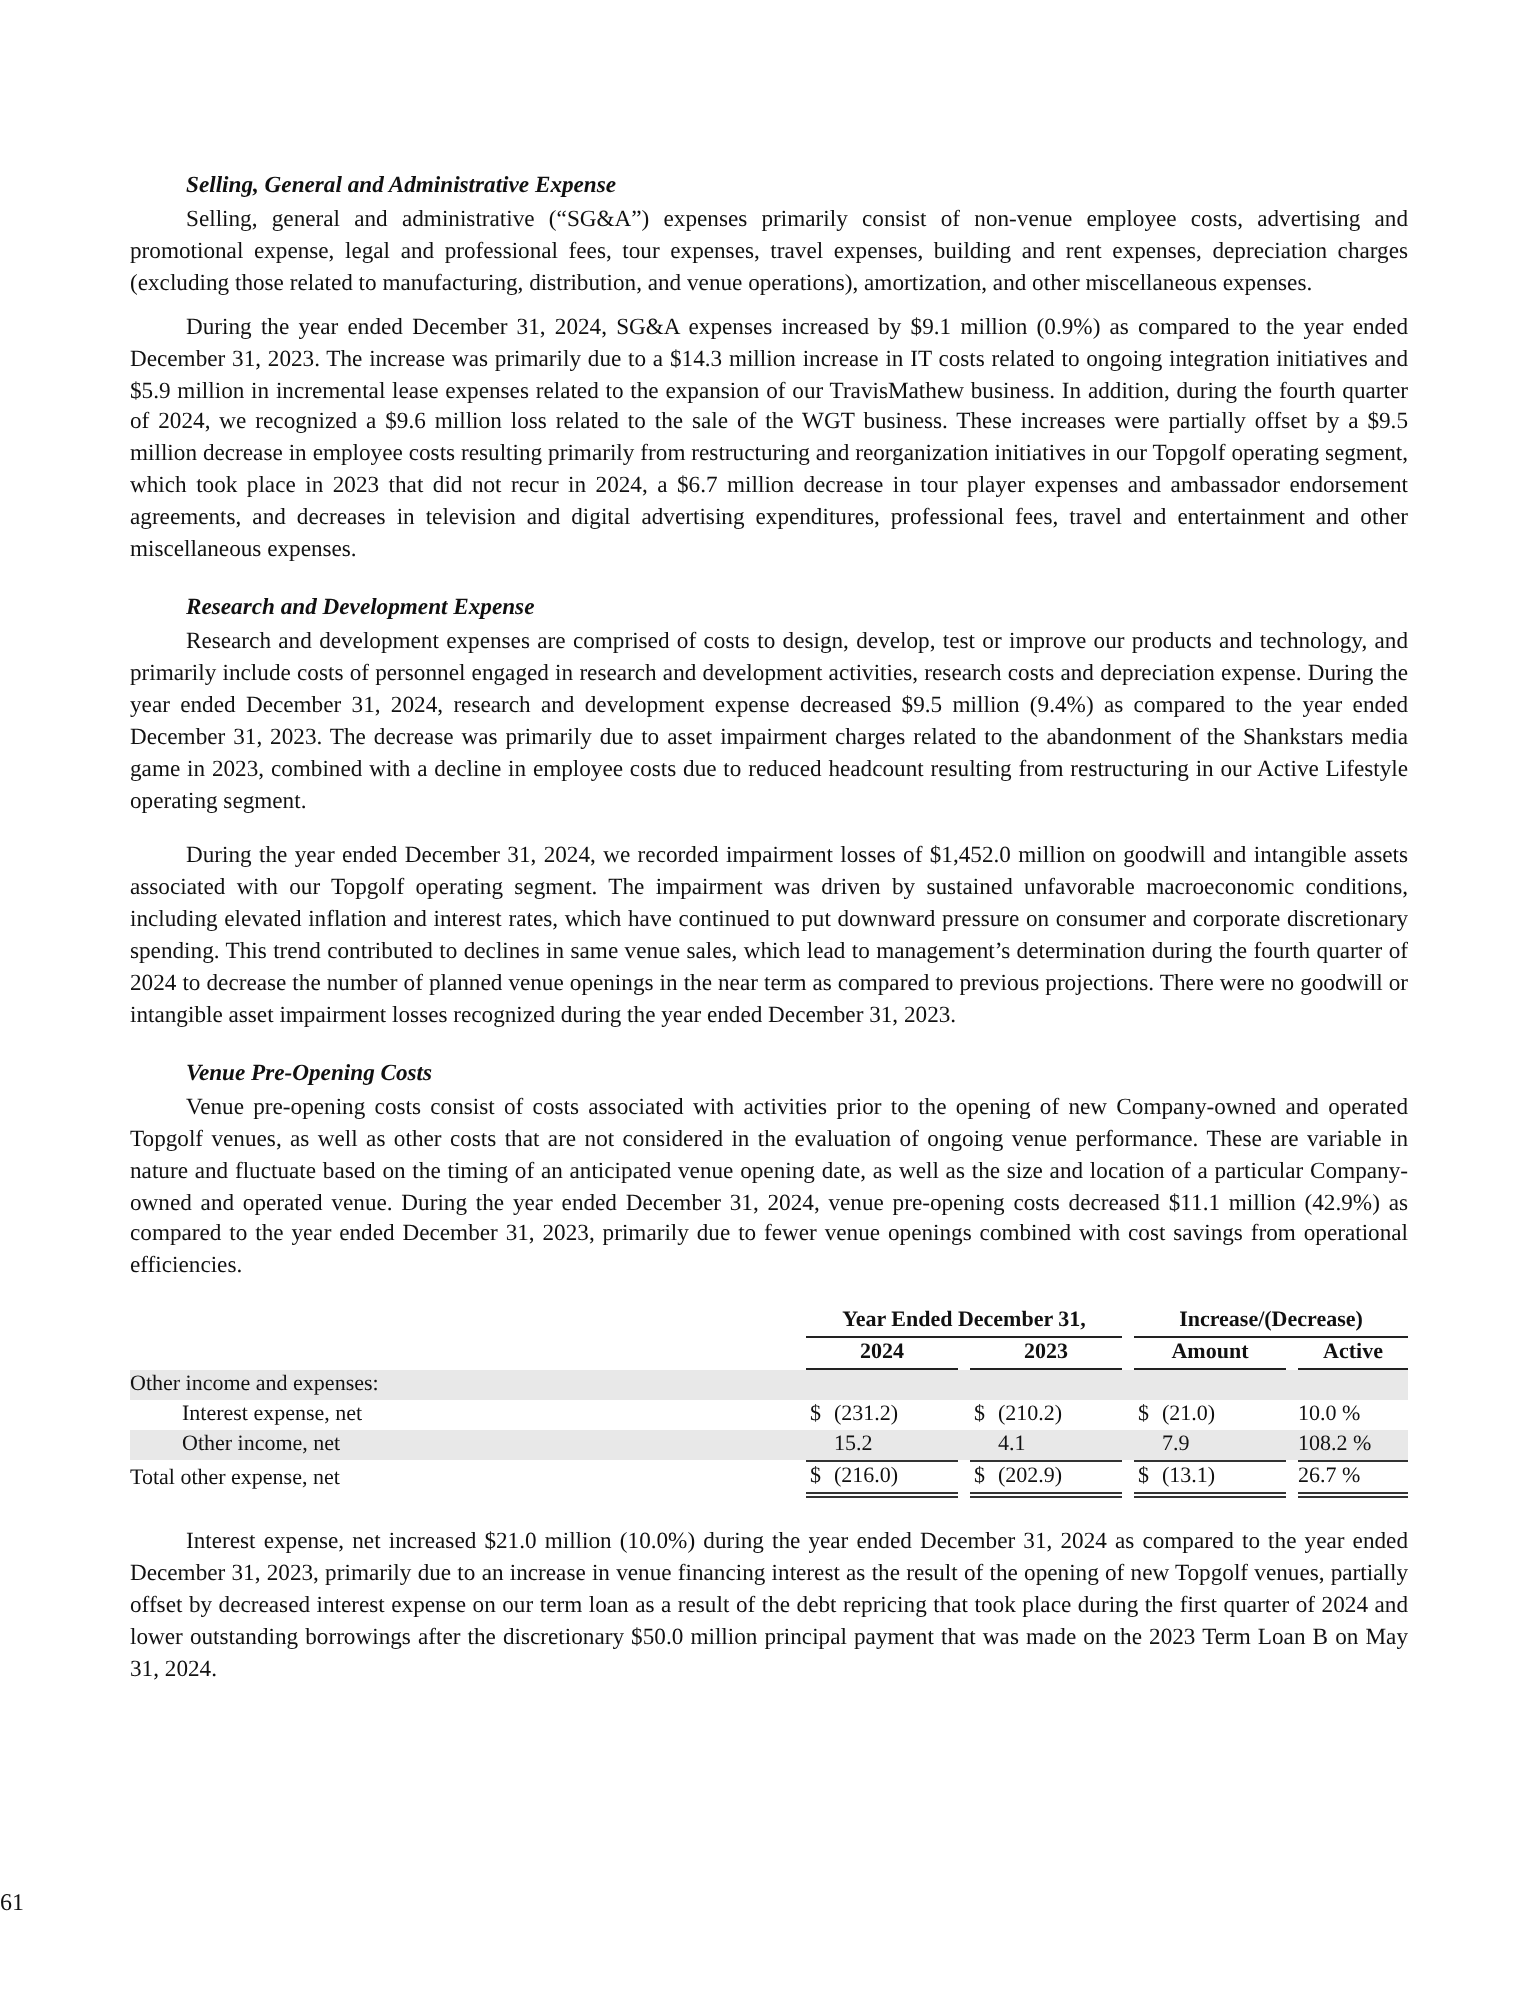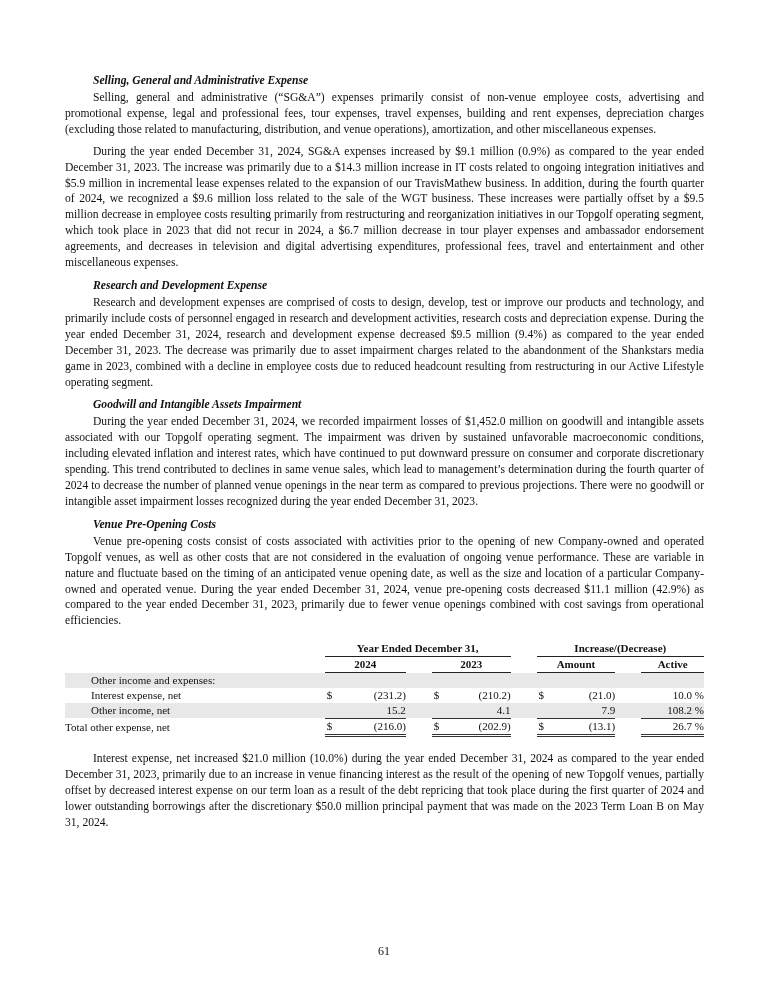--- a/index.html
+++ b/index.html
@@ -3,54 +3,53 @@
 <meta charset="utf-8">
 <style>
   html, body { margin: 0; padding: 0; background: #ffffff; }
   body {
     width: 768px; height: 1000px; position: relative; overflow: hidden;
     font-family: "Liberation Serif", serif; color: #111; font-size: 11.6px;
   }
   .page { position: absolute; left: 65px; top: 72px; width: 639px; }
   .h-ital { font-style: italic; font-weight: bold; margin: 0 0 0 28px; line-height: 18px; height: 18px; }
   p.para { margin: 0 0 6px 0; text-align: justify; text-indent: 28px; line-height: 15.9px; }
-  .sec { margin-top: 0; }
+  .sec { margin-top: 12px; }
   .table-title { font-weight: bold; font-size: 12px; margin: 10px 0 0 12px; line-height: 16px; }
   table.fin { border-collapse: separate; border-spacing: 0; width: 639px; margin-top: 12px; font-size: 11px; }
   table.fin td { padding: 0; height: 15px; line-height: 15px; white-space: nowrap; }
   .hdr { font-weight: bold; text-align: center; font-size: 11px; }
   .hdr-line { border-bottom: 1.2px solid #222; }
-  .shade td.s { background: #e8e8e8; padding-left: 26px; }
+  .shade td.s { background: #e8e8e8; }
   .lbl { padding-left: 2px; }
   .ind { padding-left: 26px !important; }
-  .num { text-align: right; }
+  .num { }
   .dol { text-align: left; padding-left: 2px !important; }
   .top-rule { border-top: 1px solid #333; }
   .dbl { border-bottom: 3px double #333; }
   p.after { margin-top: 14px; }
-  .pagenum { position: absolute; top: 944px; left: 0; width: 768px; text-align: center; font-size: 12px; }
+  .pagenum { position: absolute; top: 944px; left: 0; width: 768px; font-size: 12px; }
 </style>
 </head>
 <body>
 
 <div class="page">
 
   <div class="sec">
     <div class="h-ital">Selling, General and Administrative Expense</div>
     <p class="para">Selling, general and administrative (“SG&amp;A”) expenses primarily consist of non-venue employee costs, advertising and promotional expense, legal and professional fees, tour expenses, travel expenses, building and rent expenses, depreciation charges (excluding those related to manufacturing, distribution, and venue operations), amortization, and other miscellaneous expenses.</p>
     <p class="para">During the year ended December 31, 2024, SG&amp;A expenses increased by $9.1 million (0.9%) as compared to the year ended December 31, 2023. The increase was primarily due to a $14.3 million increase in IT costs related to ongoing integration initiatives and $5.9 million in incremental lease expenses related to the expansion of our TravisMathew business. In addition, during the fourth quarter of 2024, we recognized a $9.6 million loss related to the sale of the WGT business. These increases were partially offset by a $9.5 million decrease in employee costs resulting primarily from restructuring and reorganization initiatives in our Topgolf operating segment, which took place in 2023 that did not recur in 2024, a $6.7 million decrease in tour player expenses and ambassador endorsement agreements, and decreases in television and digital advertising expenditures, professional fees, travel and entertainment and other miscellaneous expenses.</p>
   </div>
 
   <div class="sec">
     <div class="h-ital">Research and Development Expense</div>
     <p class="para">Research and development expenses are comprised of costs to design, develop, test or improve our products and technology, and primarily include costs of personnel engaged in research and development activities, research costs and depreciation expense. During the year ended December 31, 2024, research and development expense decreased $9.5 million (9.4%) as compared to the year ended December 31, 2023. The decrease was primarily due to asset impairment charges related to the abandonment of the Shankstars media game in 2023, combined with a decline in employee costs due to reduced headcount resulting from restructuring in our Active Lifestyle operating segment.</p>
   </div>
 
   <div class="sec">
-    <div class="h-ital">Goodwill and Intangible Assets Impairment</div>
     <p class="para">During the year ended December 31, 2024, we recorded impairment losses of $1,452.0 million on goodwill and intangible assets associated with our Topgolf operating segment. The impairment was driven by sustained unfavorable macroeconomic conditions, including elevated inflation and interest rates, which have continued to put downward pressure on consumer and corporate discretionary spending. This trend contributed to declines in same venue sales, which lead to management’s determination during the fourth quarter of 2024 to decrease the number of planned venue openings in the near term as compared to previous projections. There were no goodwill or intangible asset impairment losses recognized during the year ended December 31, 2023.</p>
   </div>
 
   <div class="sec">
     <div class="h-ital">Venue Pre-Opening Costs</div>
     <p class="para">Venue pre-opening costs consist of costs associated with activities prior to the opening of new Company-owned and operated Topgolf venues, as well as other costs that are not considered in the evaluation of ongoing venue performance. These are variable in nature and fluctuate based on the timing of an anticipated venue opening date, as well as the size and location of a particular Company-owned and operated venue. During the year ended December 31, 2024, venue pre-opening costs decreased $11.1 million (42.9%) as compared to the year ended December 31, 2023, primarily due to fewer venue openings combined with cost savings from operational efficiencies.</p>
   </div>
 
 
   <table class="fin">

